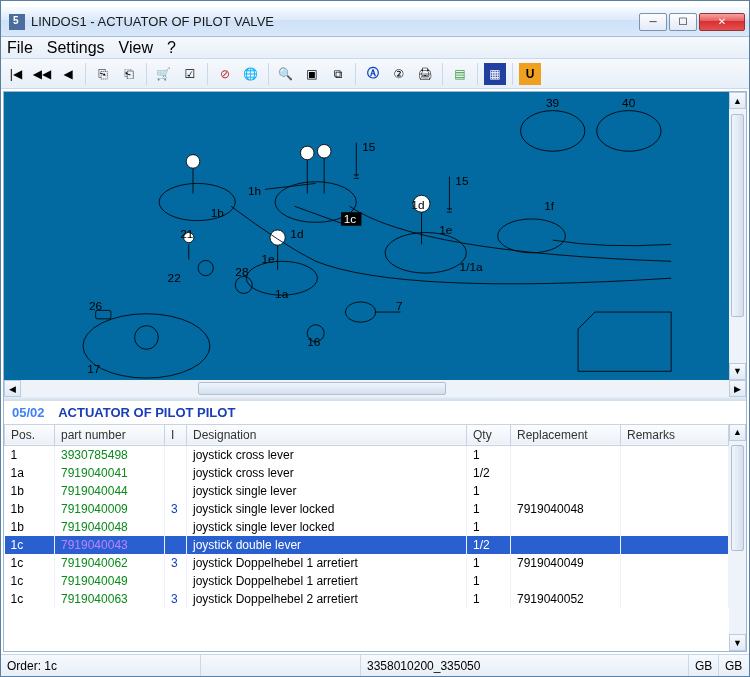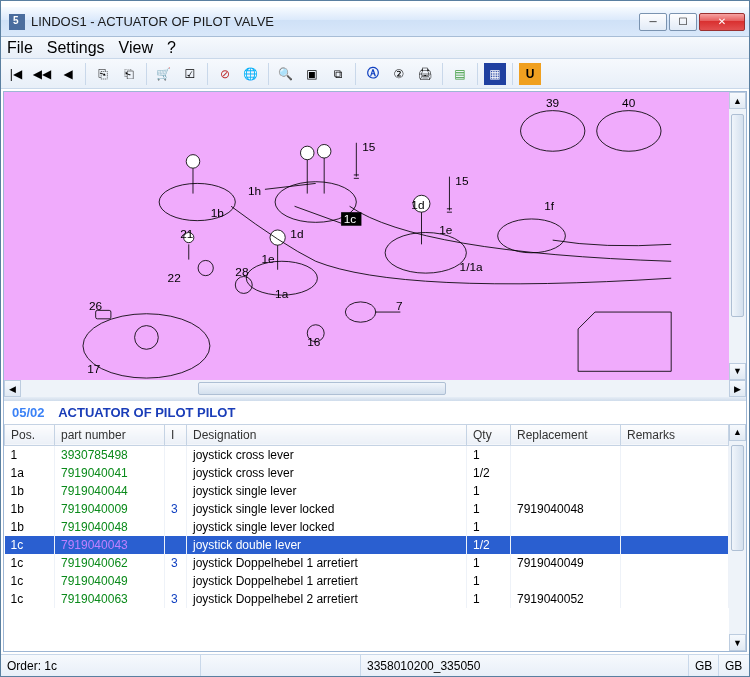--- a/index.html
+++ b/index.html
@@ -11,21 +11,21 @@
   .titlebar .title { font-size:13px; color:#1a1a1a; flex:1; }
   .wbtns { display:flex; gap:2px; }
   .wbtn { width:28px; height:18px; border:1px solid #7a93b0; border-radius:2px; background:linear-gradient(#fdfdfe,#e2ebf7); display:flex; align-items:center; justify-content:center; font-size:10px; cursor:pointer; }
   .wbtn.close { width:46px; background:linear-gradient(#f7a3a3,#e55b5b 45%,#d93030 46%,#e25050); color:#fff; border-color:#9b3030; }
   .menubar { height:22px; background:linear-gradient(#f6f9fd,#e8eff8); display:flex; align-items:center; padding:0 6px; gap:14px; font-size:16px; border-bottom:1px solid #c9d8ea; }
   .menubar span { cursor:pointer; }
   .toolbar { height:30px; background:linear-gradient(#f6f9fd,#e8eff8); display:flex; align-items:center; padding:0 4px; gap:4px; border-bottom:1px solid #c9d8ea; }
   .tb-sep { width:1px; height:22px; background:#c9d8ea; margin:0 2px; }
   .tb-btn { width:22px; height:22px; display:flex; align-items:center; justify-content:center; cursor:pointer; font-size:12px; }
   .content { flex:1; display:flex; flex-direction:column; margin:2px; border:1px solid #9db6d4; overflow:hidden; }
-  .diagram { flex:1.15; background:#f0abfc; position:relative; overflow:hidden; }
+  .diagram { flex:1.15; background:#0369a1; position:relative; overflow:hidden; }
   .diagram svg { width:100%; height:100%; }
   .callout { font:14px sans-serif; fill:#000; }
   .callout-sel { fill:#fff; }
   .callout-sel-box { fill:#000; }
   .hsbar { height:17px; background:#eef3f9; display:flex; align-items:center; border-top:1px solid #d0dbe8; }
   .sb-btn { width:17px; height:17px; background:linear-gradient(#f6f9fd,#e0e9f3); border:1px solid #bcccdf; display:flex; align-items:center; justify-content:center; font-size:9px; cursor:pointer; }
   .sb-track { flex:1; height:17px; background:#eef3f9; position:relative; }
   .sb-thumb { position:absolute; left:25%; width:35%; top:2px; height:13px; background:linear-gradient(#f0f5fb,#d4e0ee); border:1px solid #aebfd4; border-radius:2px; }
   .vsbar { width:17px; background:#eef3f9; display:flex; flex-direction:column; }
   .vsb-track { flex:1; position:relative; }

